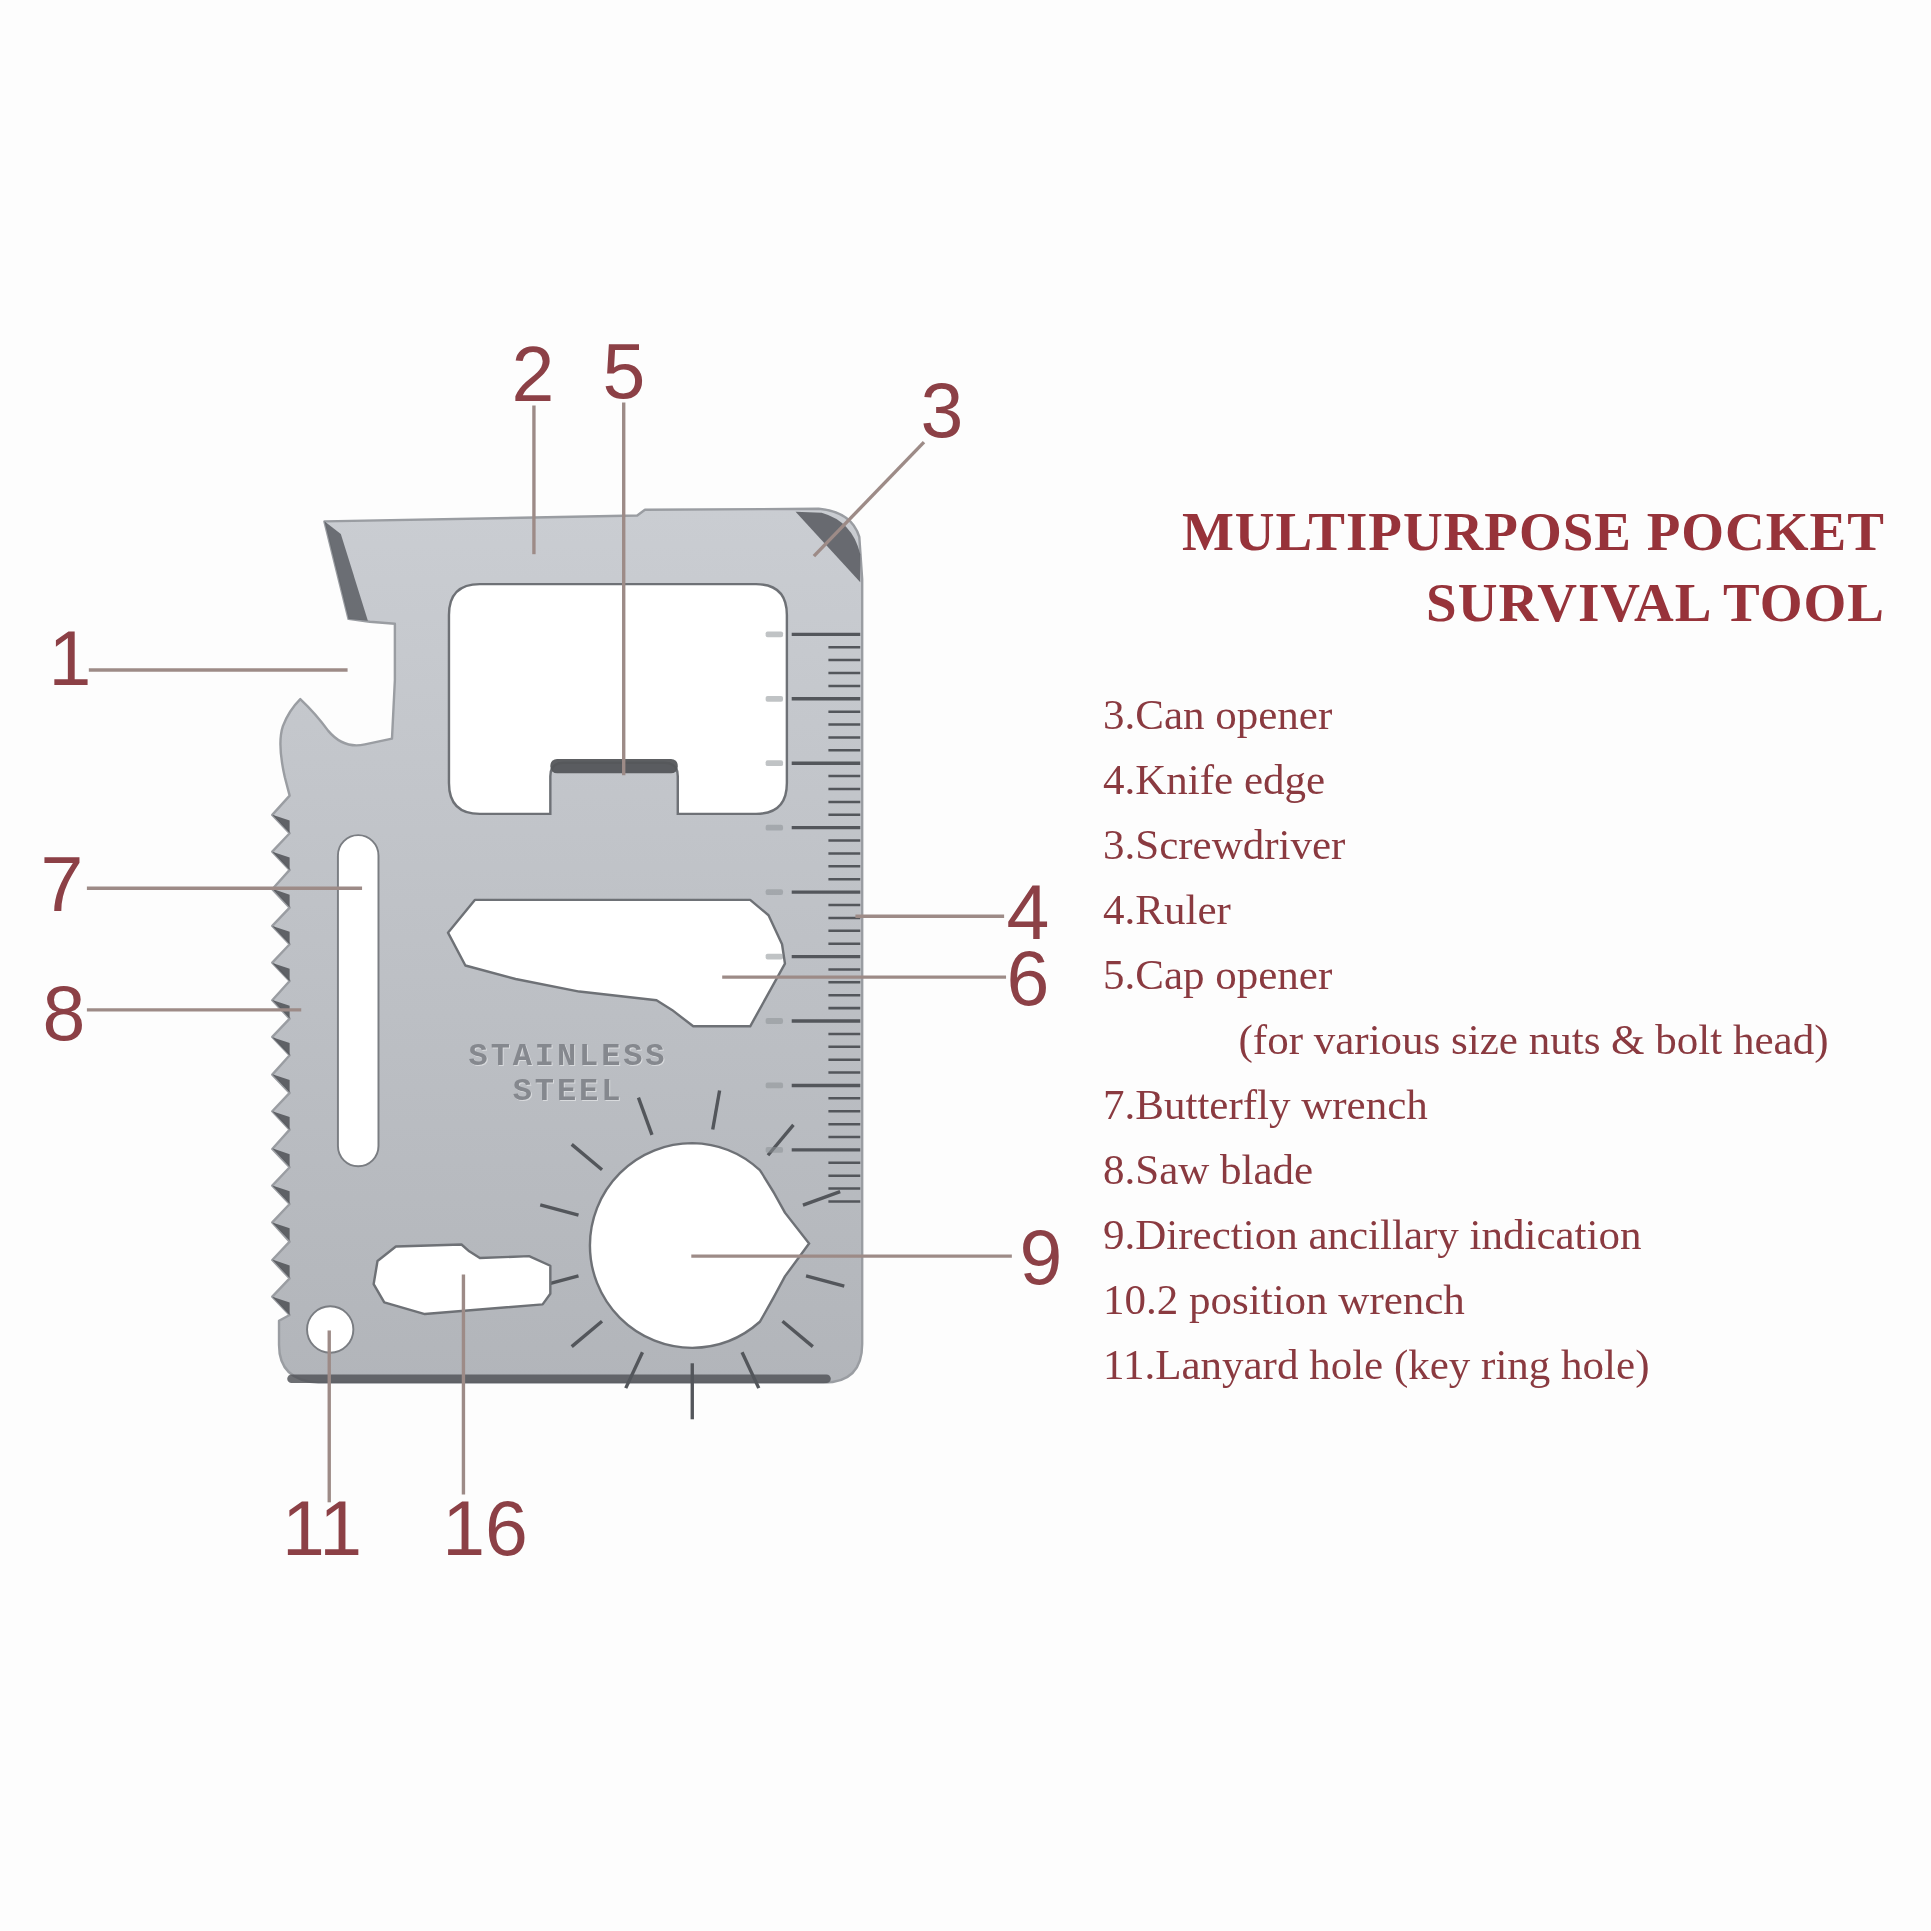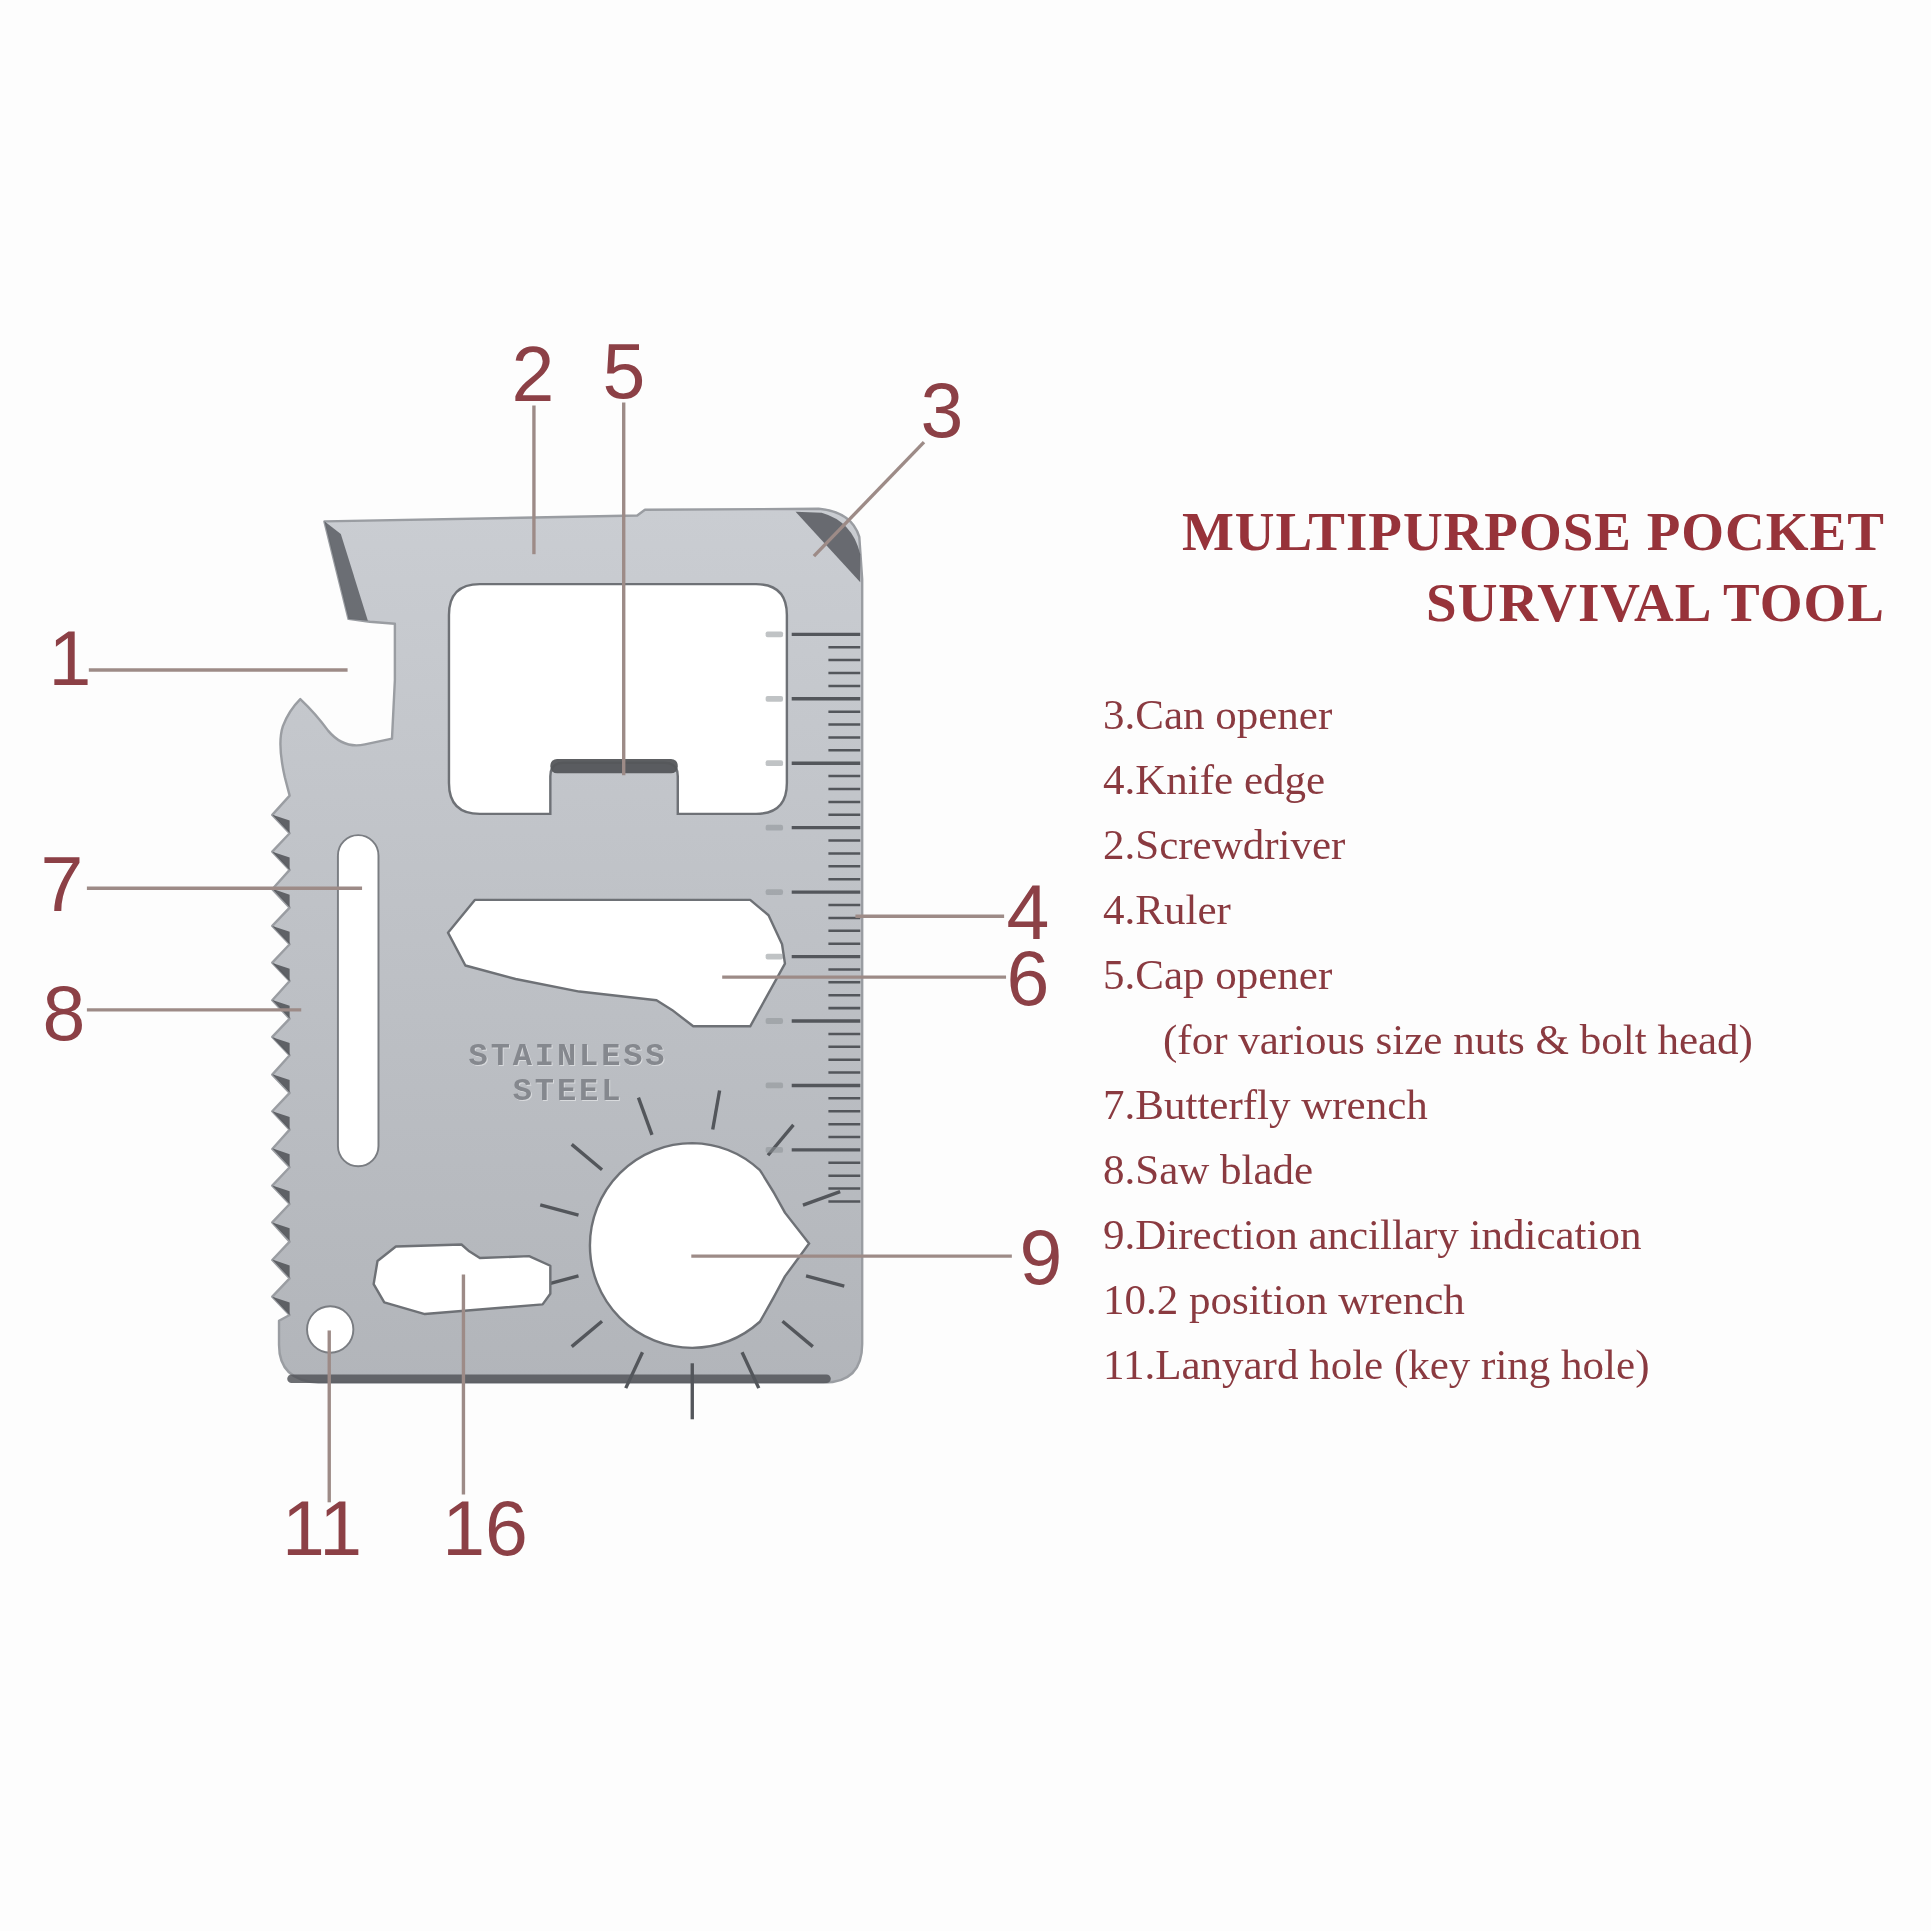--- a/index.html
+++ b/index.html
@@ -13,21 +13,21 @@
     text-align:right;color:var(--title-color,#97333a);
     font-family:"Liberation Serif", serif;font-weight:bold;
     font-size:55px;line-height:71px;letter-spacing:1px;
   }
   .legend{
     position:absolute;left:1103px;top:682px;width:801px;
     color:var(--legend-color,#8a3a40);
     font-family:"Liberation Serif", serif;font-size:43px;line-height:65px;
   }
   .legend-row{white-space:nowrap;}
-  .legend-row.indent{padding-left:60px;}
+  .legend-row.indent{padding-left:60px;text-align:center;}
   .callout{
     position:absolute;transform:translate(-50%,-50%);
     color:var(--callout-color,#8c4046);
     font-family:"Liberation Sans", sans-serif;font-size:77px;font-weight:400;
     line-height:1;
   }
   .engraving{
     position:absolute;left:568px;top:1074px;transform:translate(-50%,-50%);
     text-align:center;color:#85888e;font-family:Liberation Mono, monospace;
     font-weight:bold;font-size:32px;line-height:35px;letter-spacing:2.9px;
@@ -228,21 +228,21 @@
   <div class="callout" style="left:322px; top:1528px;">11</div>
 
   <div class="title">
     <div>MULTIPURPOSE POCKET</div>
     <div>SURVIVAL TOOL</div>
   </div>
 
   <div class="legend">
     <div class="legend-row">3.Can opener</div>
     <div class="legend-row">4.Knife edge</div>
-    <div class="legend-row">2.Screwdriver</div>
+    <div class="legend-row">3.Screwdriver</div>
     <div class="legend-row">4.Ruler</div>
     <div class="legend-row">5.Cap opener</div>
     <div class="legend-row indent">(for various size nuts &amp; bolt head)</div>
     <div class="legend-row">7.Butterfly wrench</div>
     <div class="legend-row">8.Saw blade</div>
     <div class="legend-row">9.Direction ancillary indication</div>
     <div class="legend-row">10.2 position wrench</div>
     <div class="legend-row">11.Lanyard hole (key ring hole)</div>
   </div>
 

